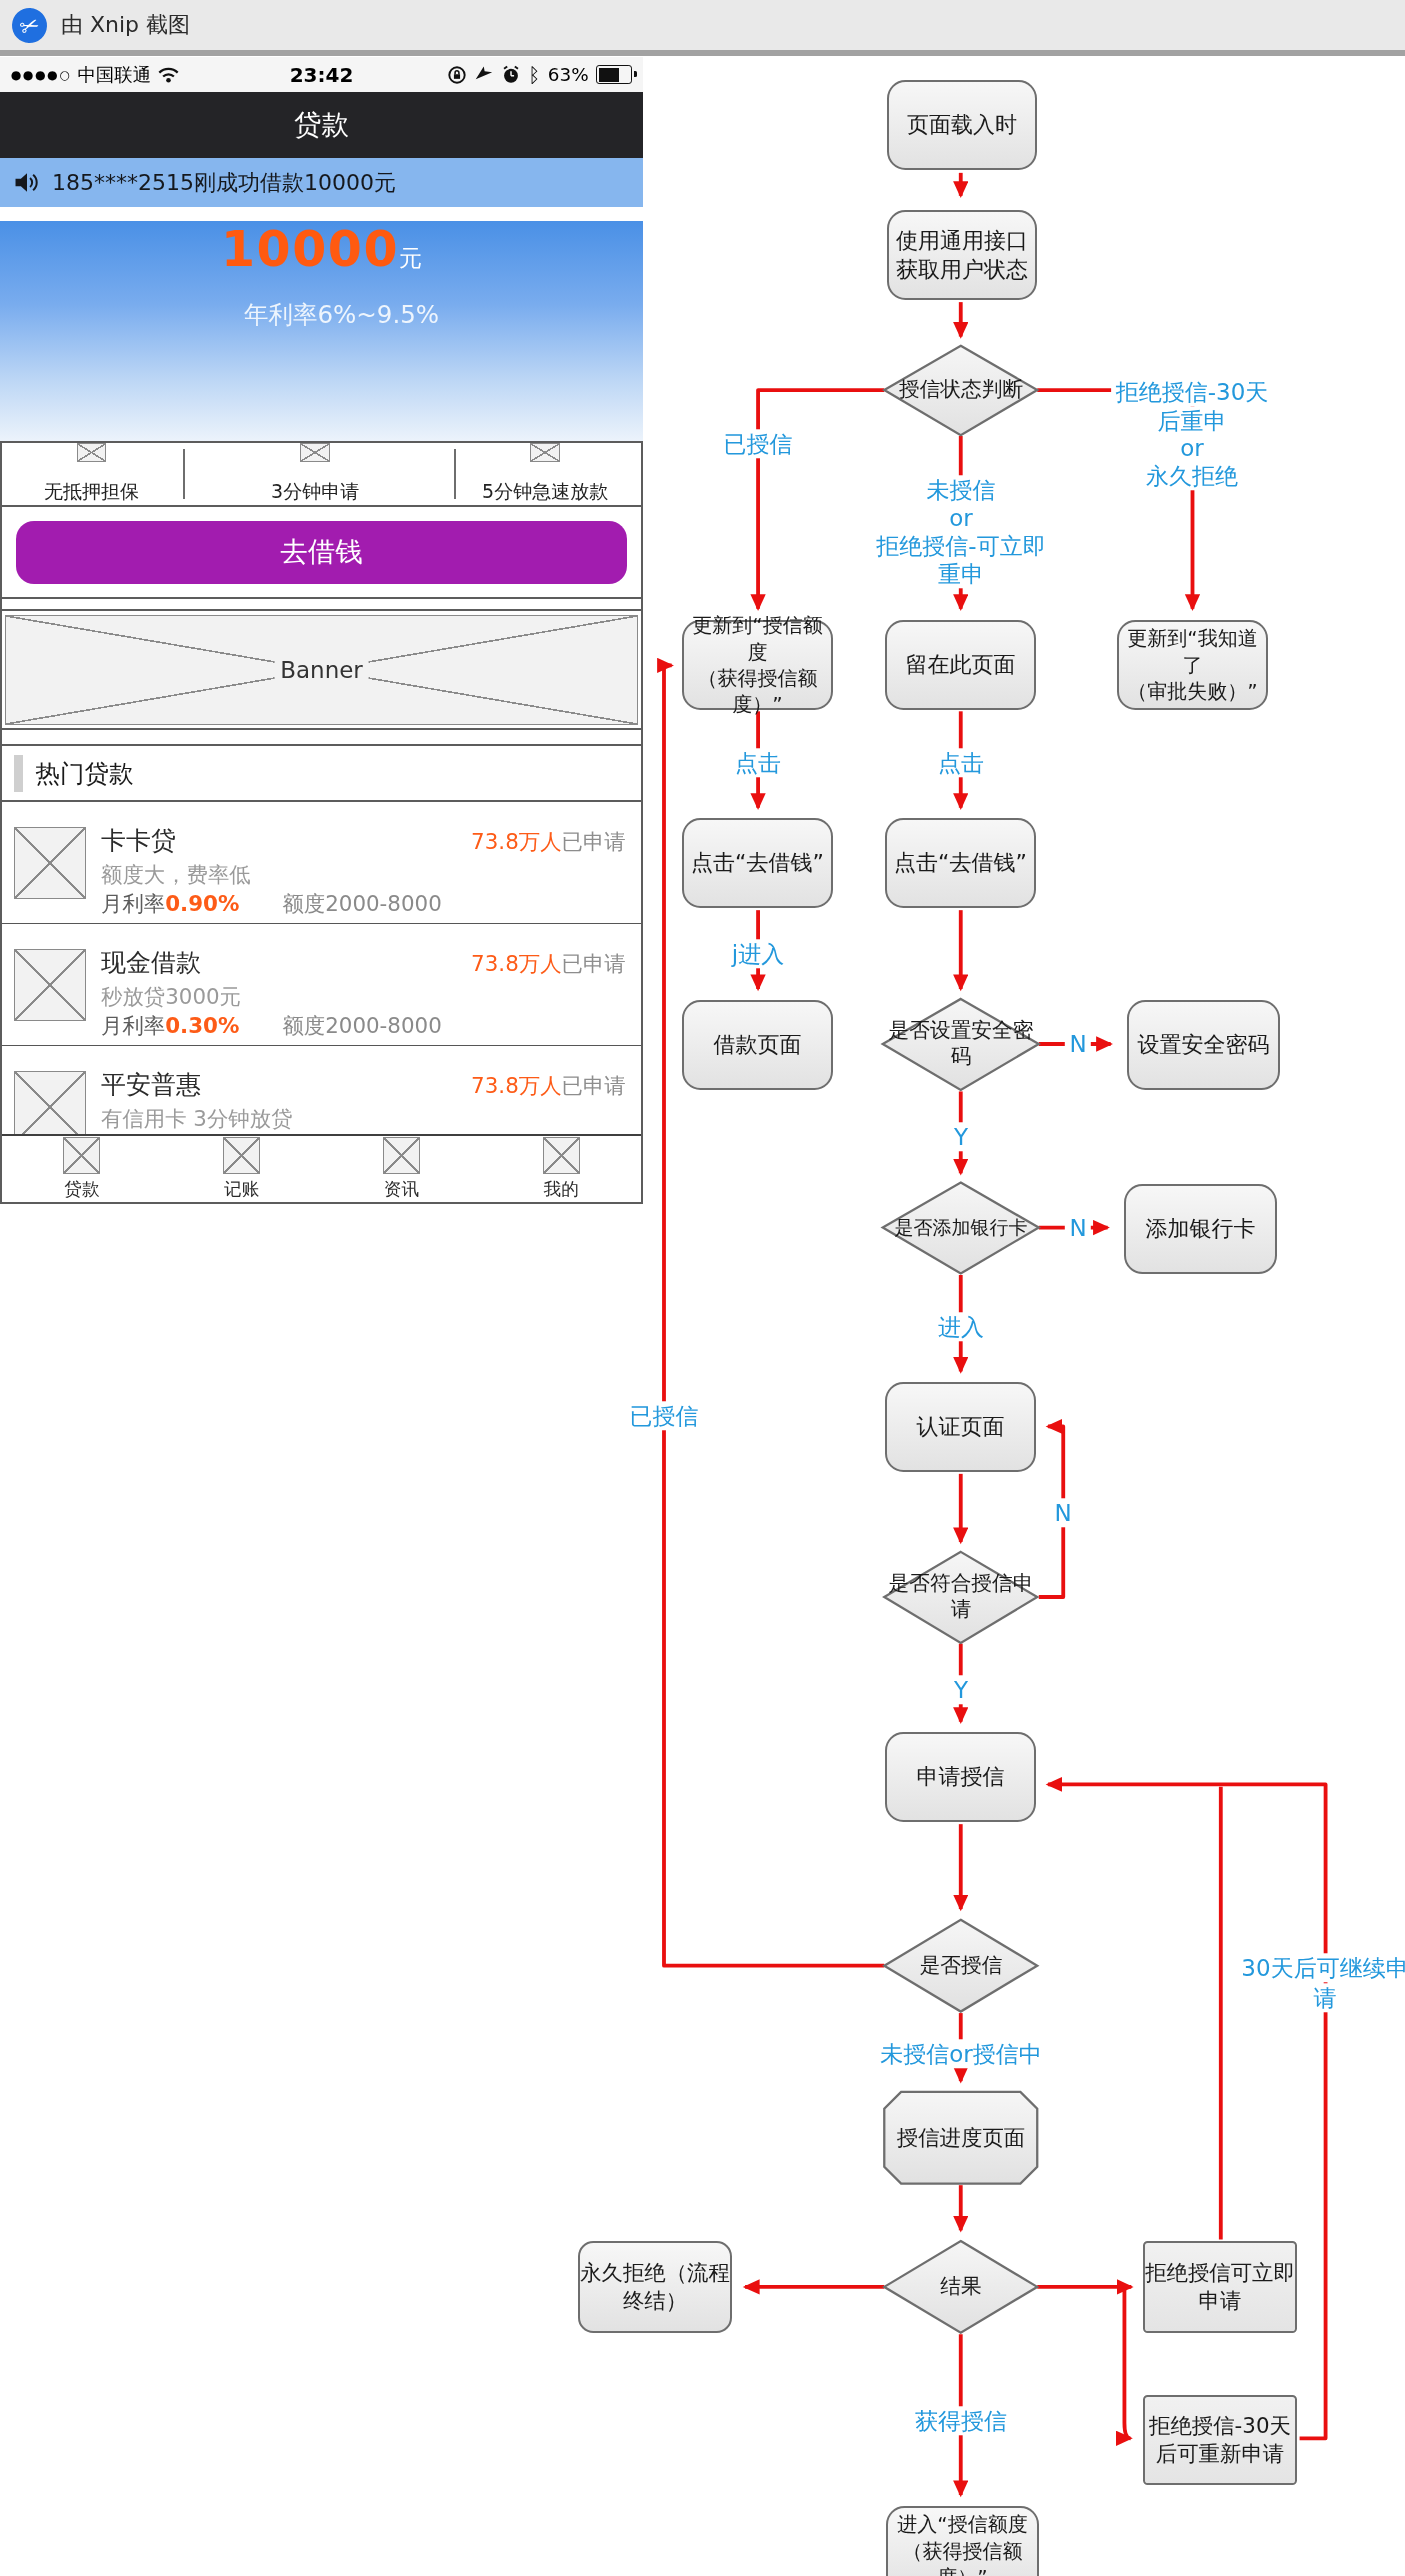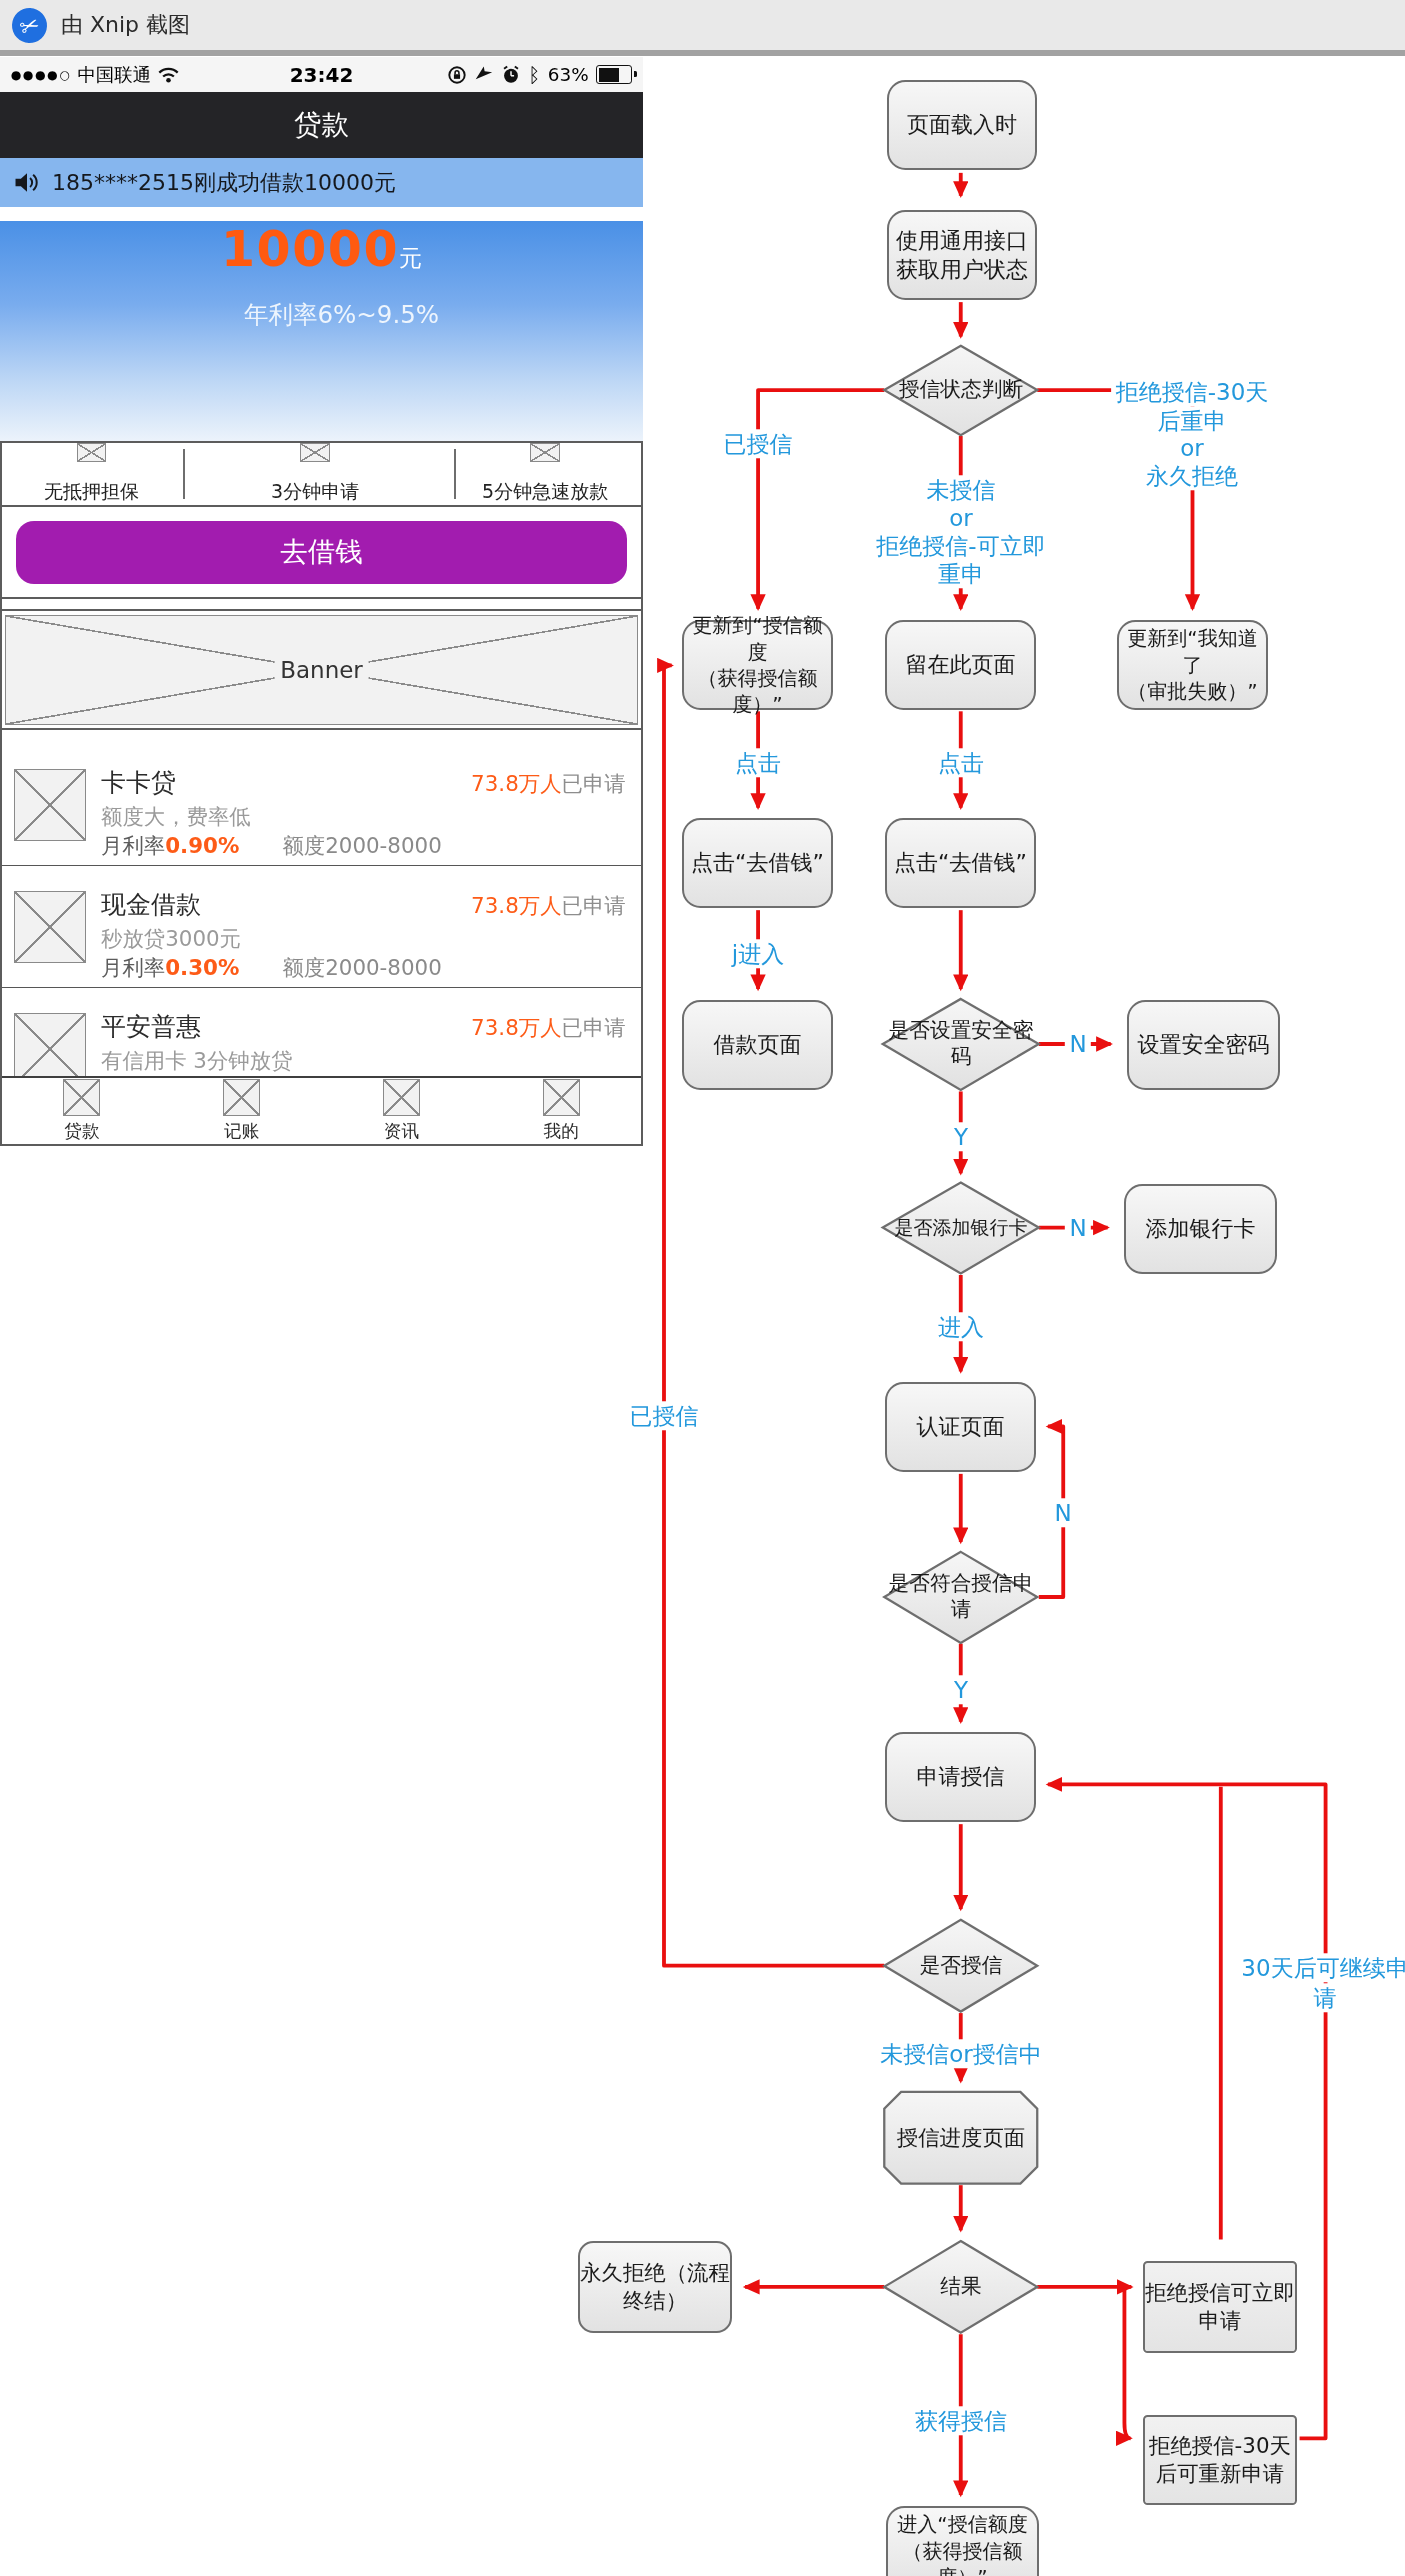--- a/index.html
+++ b/index.html
@@ -64,21 +64,21 @@
   .loan .rateline .quota{color:#8a8a8a;margin-left:43px;}
   .tabbar{height:70px;border-top:2.3px solid #3f3f3f;border-bottom:2.3px solid #5c5c5c;box-sizing:border-box;display:flex;background:#fff;}
   .tab{flex:1;display:flex;flex-direction:column;align-items:center;justify-content:center;gap:3.1px;}
   .tab .xbox{width:35px;height:35px;}
   .tab .tlab{font-size:17.6px;color:#2b2b2b;}
 
   
   .flow-svg{position:absolute;left:0;top:0;z-index:1;}
   .fbox{position:absolute;box-sizing:border-box;background:linear-gradient(180deg,#f7f7f7,#e2e2e2);border:2.3px solid #6e6e6e;border-radius:18.4px;display:flex;flex-direction:column;align-items:center;justify-content:center;font-size:22px;color:#1a1a1a;text-align:center;line-height:1.32;z-index:2;}
   .fbox.small{font-size:20px;}
-  .fbox.sq{border-radius:4.6px;background:linear-gradient(180deg,#f1f1f1,#e4e4e4);margin-top:20px;}
+  .fbox.sq{border-radius:4.6px;background:linear-gradient(180deg,#f1f1f1,#e4e4e4);}
   .dtext{position:absolute;transform:translate(-50%,-50%);font-size:20.7px;color:#1a1a1a;text-align:center;line-height:1.25;z-index:2;width:153px;}
   .flabel{position:absolute;transform:translate(-50%,-50%);background:#fff;color:#2398dc;font-size:23px;line-height:1.15;padding:1.5px 4.6px;white-space:nowrap;z-index:3;text-align:center;}
   .ic-sv{display:inline-block;vertical-align:middle;}
 </style>
 </head>
 <body>
 
 <div class="canvas">
 
   <div class="xnip-bar">
@@ -166,20 +166,24 @@
       </div>
       <div class="gap14"></div>
 
       <div class="banner-box">
         <div class="banner-x xbox">
           <span class="blab">Banner</span>
         </div>
       </div>
       <div class="gap18"></div>
 
+      <div class="sec-head">
+        <div class="accent"></div>
+        <div class="sec-title">热门贷款</div>
+      </div>
 
       <div class="loans">
         <div class="loan">
           <div class="thumb xbox"></div>
           <div class="name">卡卡贷</div>
           <div class="applied"><b>73.8万人</b><span>已申请</span></div>
           <div class="desc">额度大，费率低</div>
           <div class="rateline"><span>月利率</span><b>0.90%</b><span class="quota">额度2000-8000</span></div>
         </div>
         <div class="loan">

